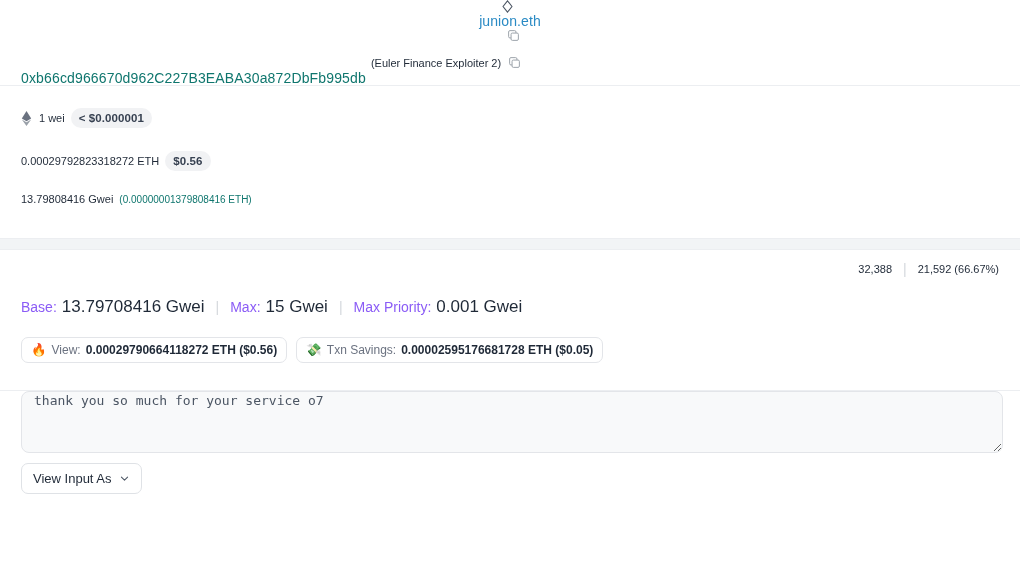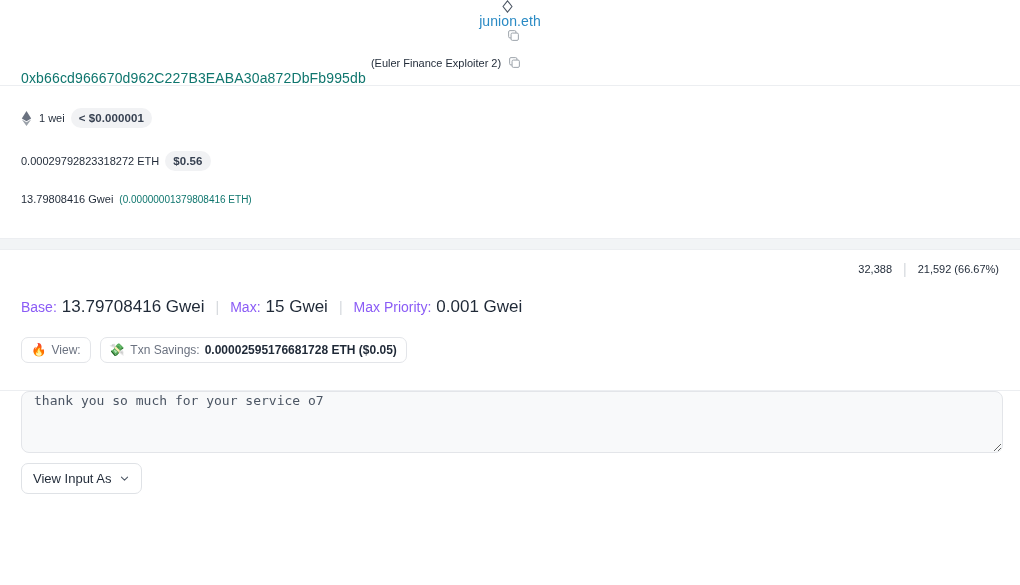--- a/index.html
+++ b/index.html
@@ -223,20 +223,21 @@
     <span class="vsep">|</span>
     <span class="lbl-muted">Max Priority:</span>
     <span class="strong" style="margin-left:5px;">0.001 Gwei</span>
   </div>
 
   
   <div class="row" style="height:44px; margin-top:2px;">
     <span class="pill">
       <span class="emoji">🔥</span>
       <span>View:</span>
+      <b>0.00029790664118272 ETH ($0.56)</b>
     </span>
     <span class="pill">
       <span class="emoji">💸</span>
       <span>Txn Savings:</span>
       <b>0.00002595176681728 ETH ($0.05)</b>
     </span>
   </div>
 
   <div style="height:18px;"></div>
   <div class="hdiv"></div>

